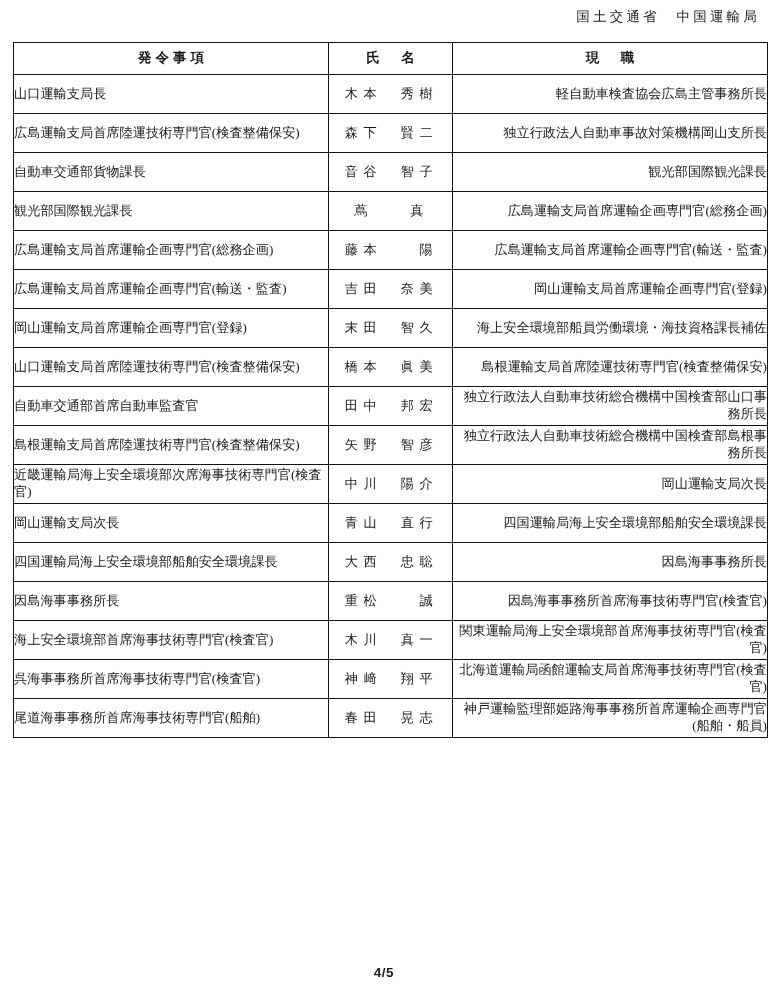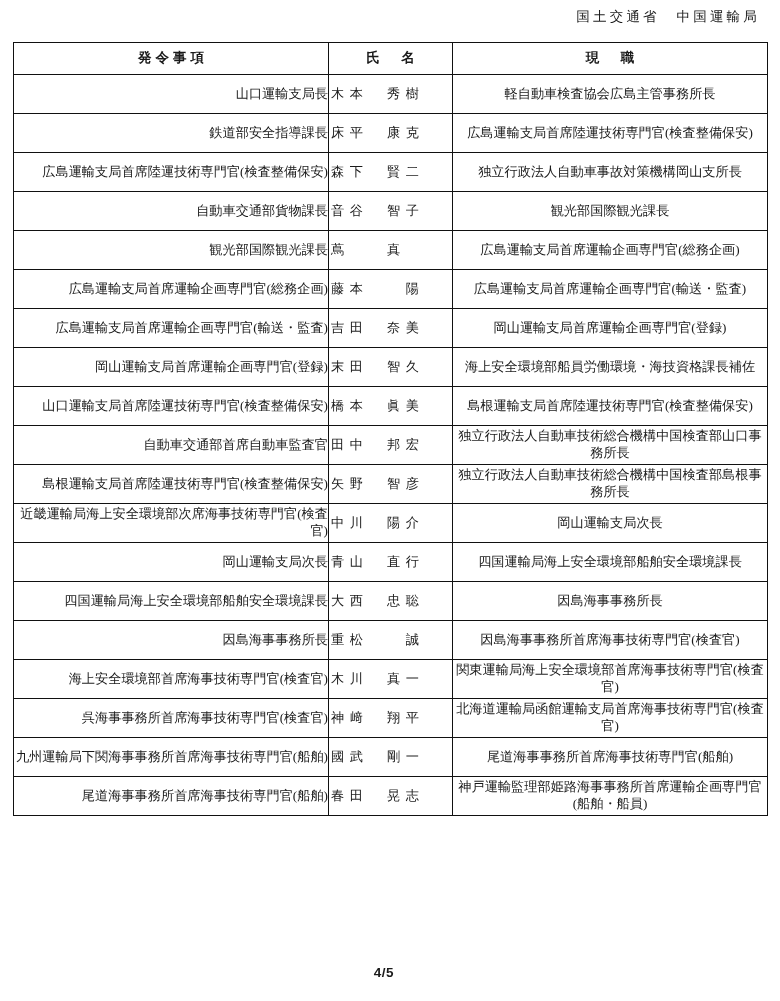--- a/index.html
+++ b/index.html
@@ -64,36 +64,36 @@
     display: block;
     text-indent: 4px;
   }
   table.appointments tbody td {
     height: 38px;
     font-size: 13.2px;
     line-height: 1.26;
   }
   td.order-cell {
     padding: 4px 6px 4px 10px;
-    text-align: right;
+    text-align: left;
     word-break: break-all;
   }
   td.name-cell {
     padding: 4px 10px;
-    text-align: left;
+    text-align: center;
     letter-spacing: 0;
   }
   td.name-cell .nm {
     display: inline-block;
     letter-spacing: 5.5px;
     text-indent: 2px;
   }
   td.current-cell {
     padding: 4px 8px 4px 8px;
-    text-align: center;
+    text-align: right;
     word-break: break-all;
   }
   .page-footer {
     position: absolute;
     left: 0;
     right: 12px;
     top: 965px;
     text-align: center;
     font-size: 13.5px;
     font-family: "Liberation Sans", sans-serif;
@@ -128,25 +128,20 @@
           </th>
         </tr>
       </thead>
       <tbody id="table-body">
           <tr>
             <td class="order-cell">山口運輸支局長</td>
             <td class="name-cell"><span class="nm">木本　秀樹</span></td>
             <td class="current-cell">軽自動車検査協会広島主管事務所長</td>
           </tr>
           <tr>
-            <td class="order-cell">鉄道部安全指導課長</td>
-            <td class="name-cell"><span class="nm">床平　康克</span></td>
-            <td class="current-cell">広島運輸支局首席陸運技術専門官(検査整備保安)</td>
-          </tr>
-          <tr>
             <td class="order-cell">広島運輸支局首席陸運技術専門官(検査整備保安)</td>
             <td class="name-cell"><span class="nm">森下　賢二</span></td>
             <td class="current-cell">独立行政法人自動車事故対策機構岡山支所長</td>
           </tr>
           <tr>
             <td class="order-cell">自動車交通部貨物課長</td>
             <td class="name-cell"><span class="nm">音谷　智子</span></td>
             <td class="current-cell">観光部国際観光課長</td>
           </tr>
           <tr>
@@ -208,25 +203,20 @@
             <td class="order-cell">海上安全環境部首席海事技術専門官(検査官)</td>
             <td class="name-cell"><span class="nm">木川　真一</span></td>
             <td class="current-cell">関東運輸局海上安全環境部首席海事技術専門官(検査官)</td>
           </tr>
           <tr>
             <td class="order-cell">呉海事事務所首席海事技術専門官(検査官)</td>
             <td class="name-cell"><span class="nm">神﨑　翔平</span></td>
             <td class="current-cell">北海道運輸局函館運輸支局首席海事技術専門官(検査官)</td>
           </tr>
           <tr>
-            <td class="order-cell">九州運輸局下関海事事務所首席海事技術専門官(船舶)</td>
-            <td class="name-cell"><span class="nm">國武　剛一</span></td>
-            <td class="current-cell">尾道海事事務所首席海事技術専門官(船舶)</td>
-          </tr>
-          <tr>
             <td class="order-cell">尾道海事事務所首席海事技術専門官(船舶)</td>
             <td class="name-cell"><span class="nm">春田　晃志</span></td>
             <td class="current-cell">神戸運輸監理部姫路海事事務所首席運輸企画専門官(船舶・船員)</td>
           </tr>
         </tbody>
     </table>
   </div>
 
   <div class="page-footer">4/5</div>
 

